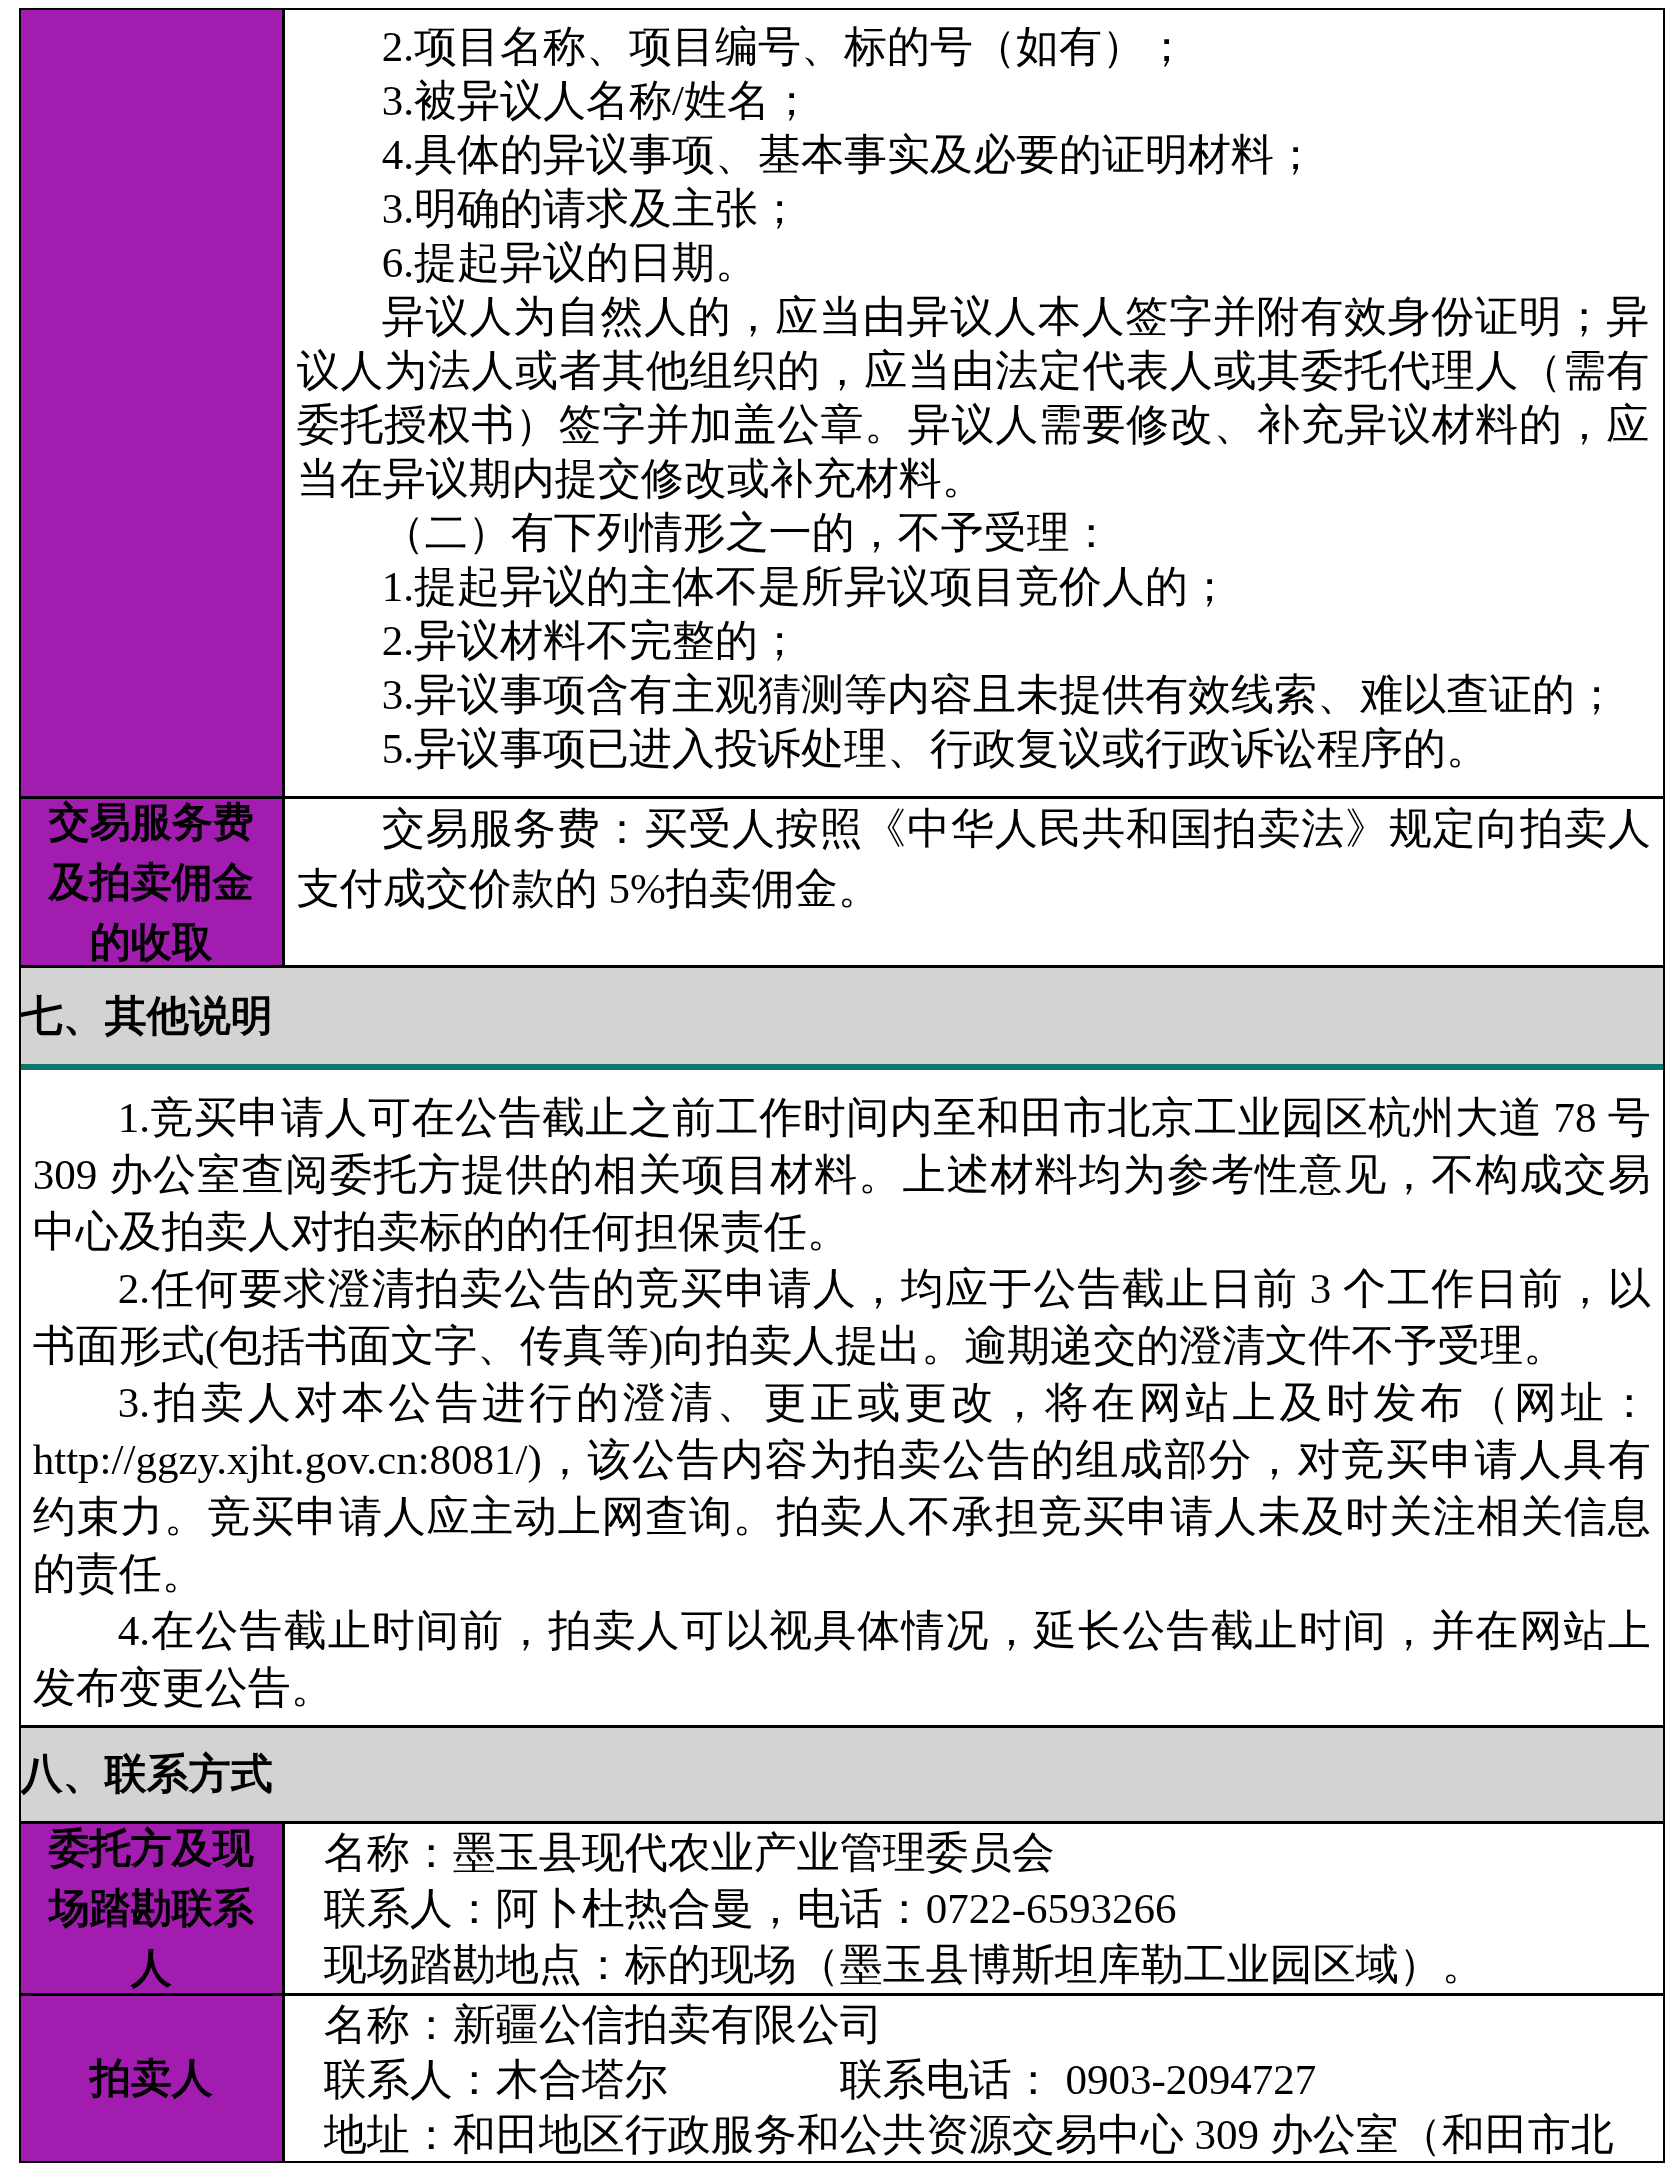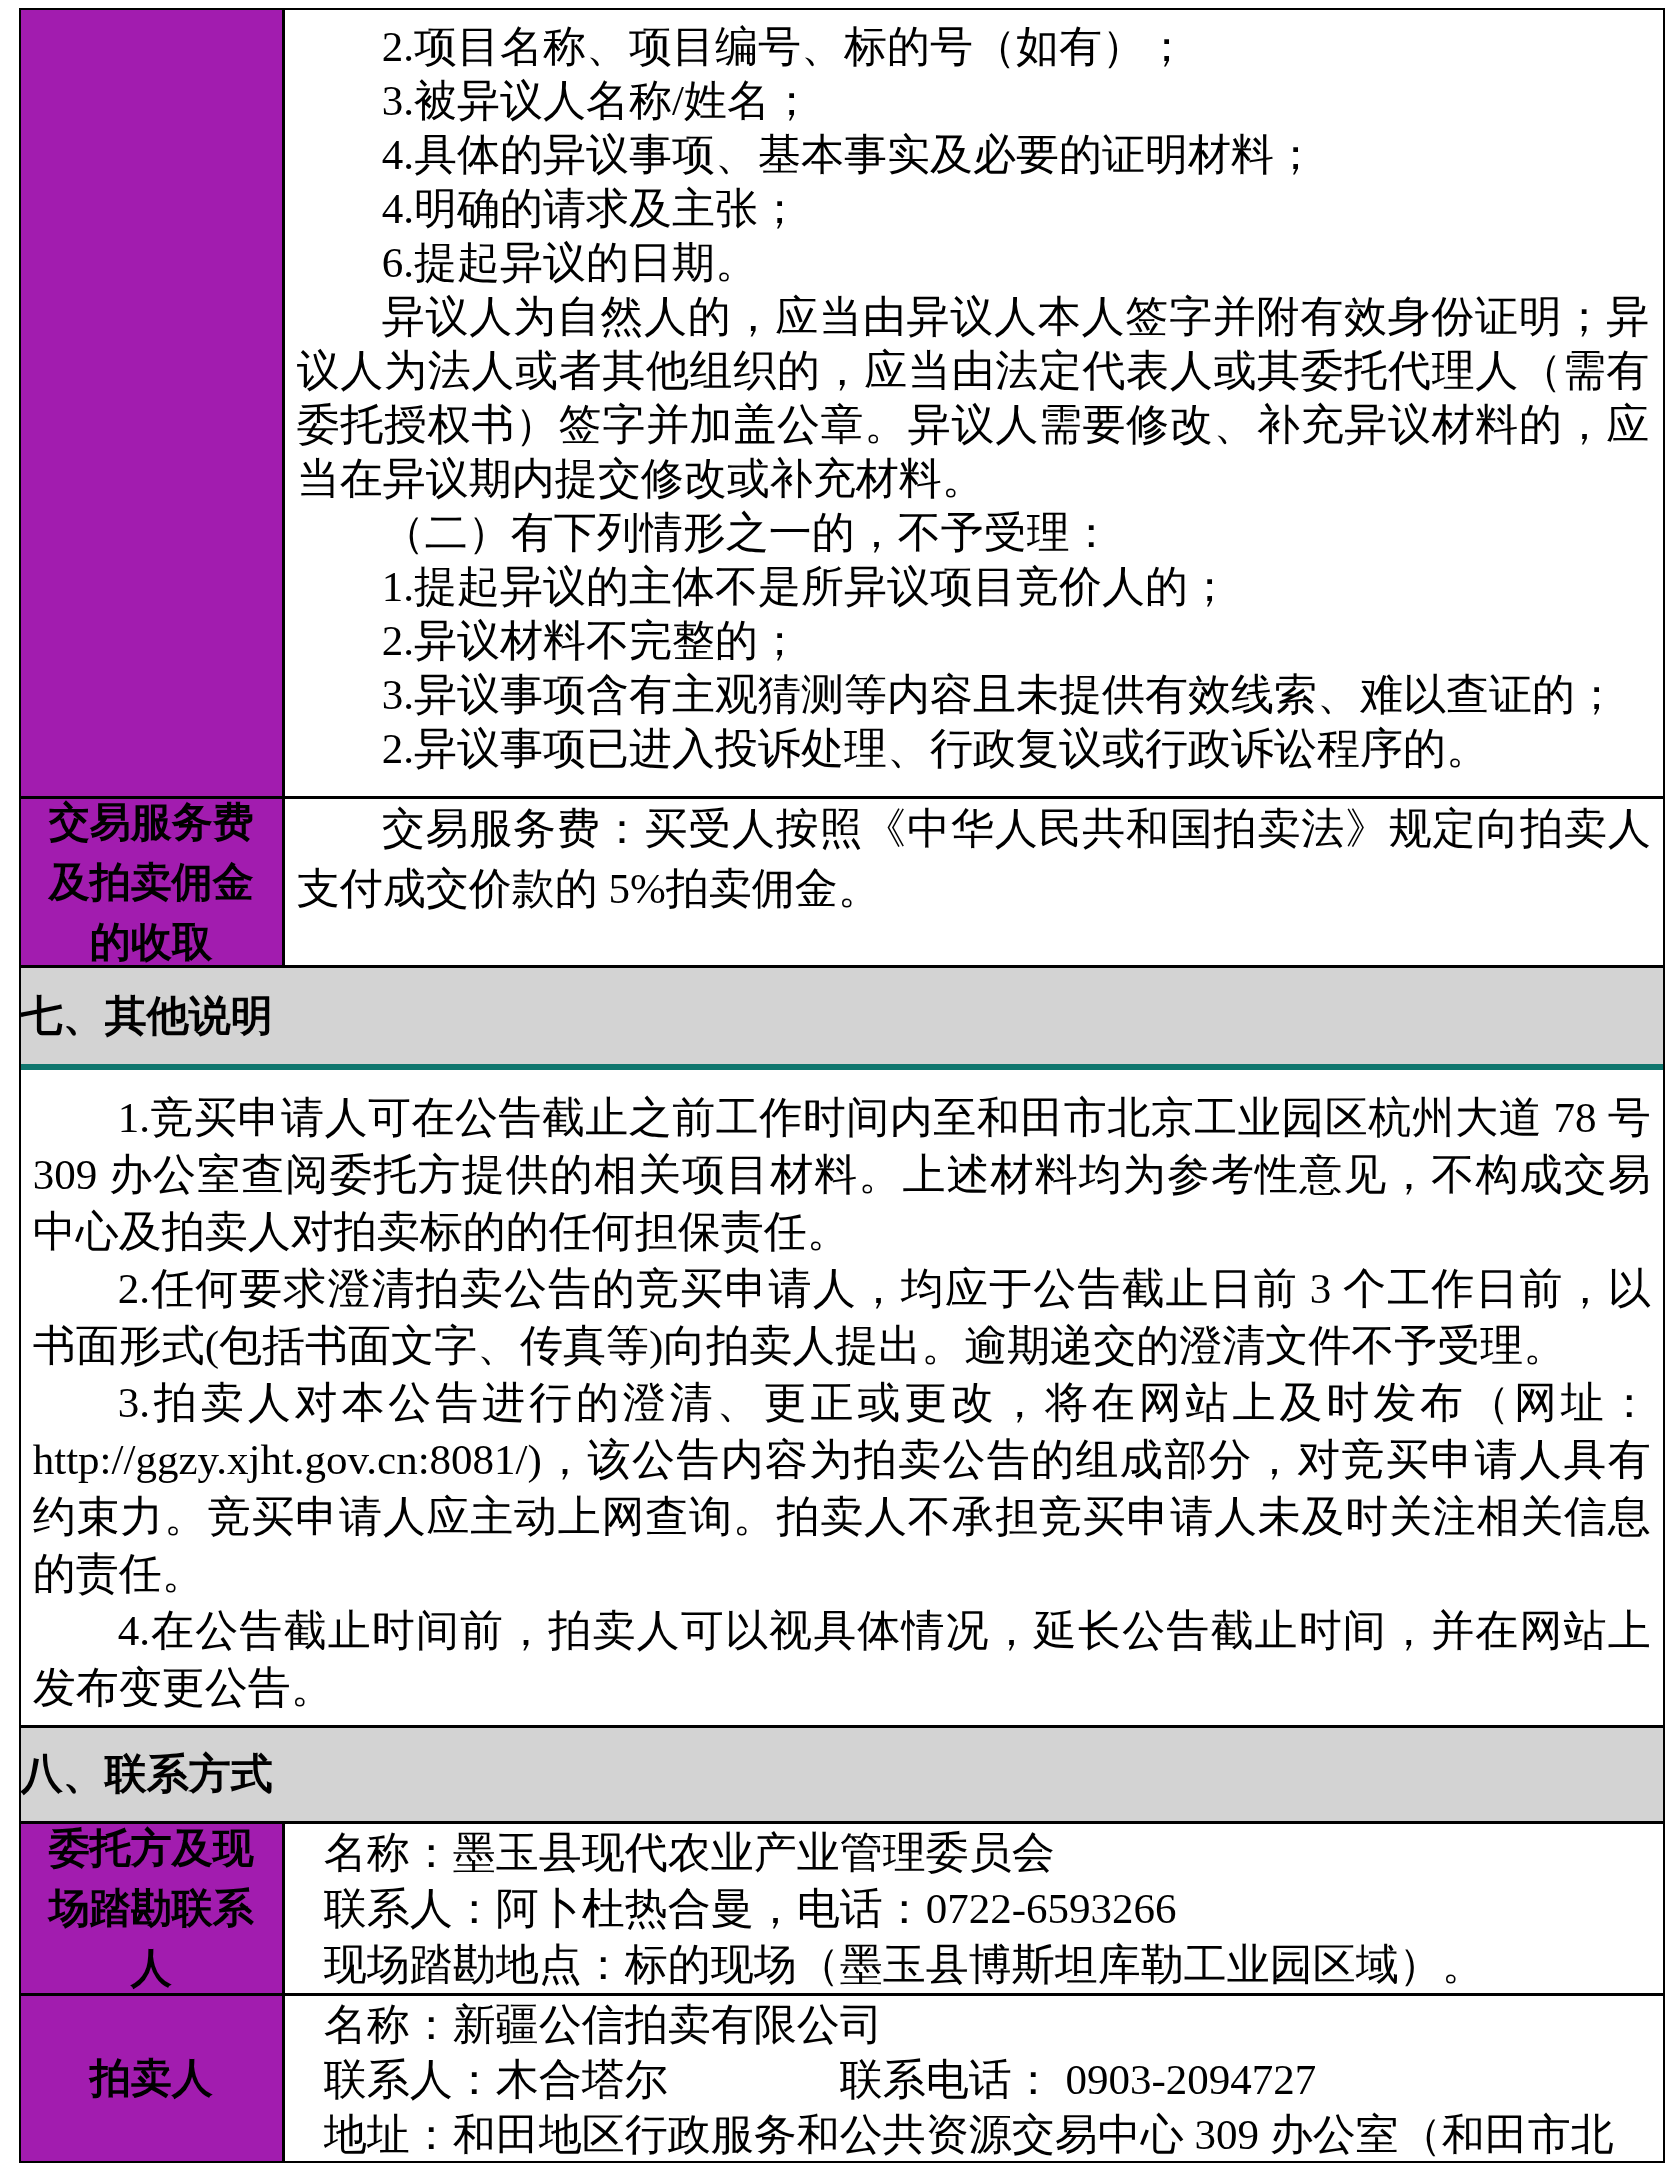--- a/index.html
+++ b/index.html
@@ -70,28 +70,28 @@
   <div class="doc-table">
 
     <div class="t-row rowA first">
       <div class="hcell">
         <span></span>
       </div>
       <div class="ccell">
         <div class="tline">2.项目名称、项目编号、标的号（如有）；</div>
         <div class="tline">3.被异议人名称/姓名；</div>
         <div class="tline">4.具体的异议事项、基本事实及必要的证明材料；</div>
-        <div class="tline">4.明确的请求及主张；</div>
+        <div class="tline">3.明确的请求及主张；</div>
         <div class="tline">6.提起异议的日期。</div>
         <p class="para">异议人为自然人的，应当由异议人本人签字并附有效身份证明；异议人为法人或者其他组织的，应当由法定代表人或其委托代理人（需有委托授权书）签字并加盖公章。异议人需要修改、补充异议材料的，应当在异议期内提交修改或补充材料。</p>
         <div class="tline">（二）有下列情形之一的，不予受理：</div>
         <div class="tline">1.提起异议的主体不是所异议项目竞价人的；</div>
         <div class="tline">2.异议材料不完整的；</div>
         <div class="tline">3.异议事项含有主观猜测等内容且未提供有效线索、难以查证的；</div>
-        <div class="tline">2.异议事项已进入投诉处理、行政复议或行政诉讼程序的。</div>
+        <div class="tline">5.异议事项已进入投诉处理、行政复议或行政诉讼程序的。</div>
       </div>
     </div>
 
     <div class="t-row rowB">
       <div class="hcell">
         <span>交易服务费及拍卖佣金的收取</span>
       </div>
       <div class="ccell">
         <p class="para">交易服务费：买受人按照《中华人民共和国拍卖法》规定向拍卖人支付成交价款的 5%拍卖佣金。</p>
       </div>

